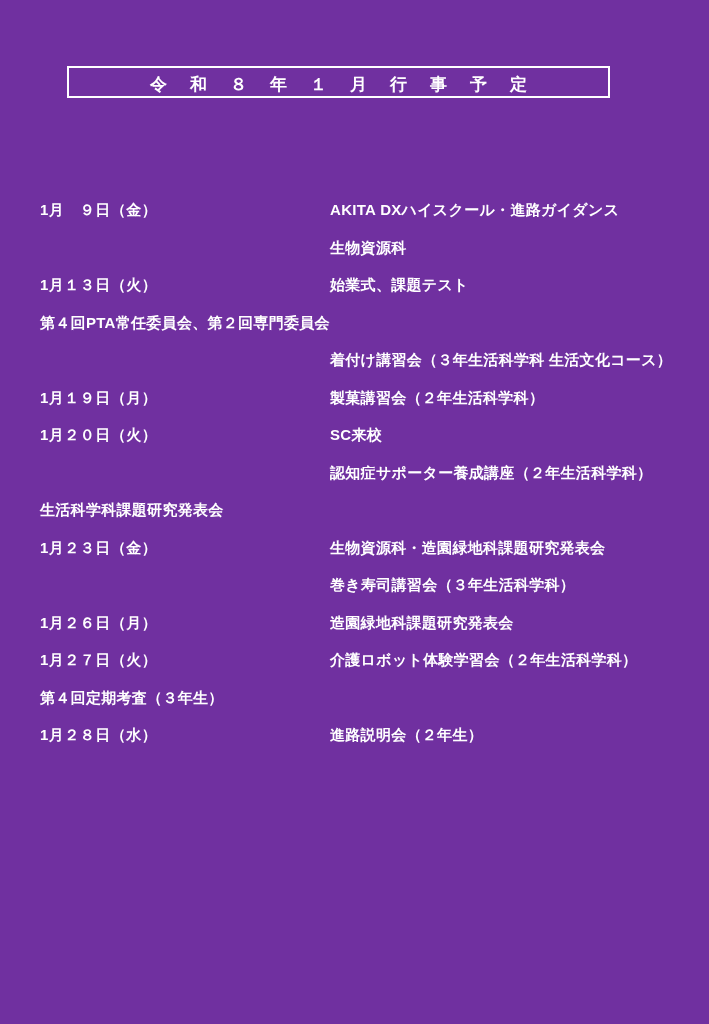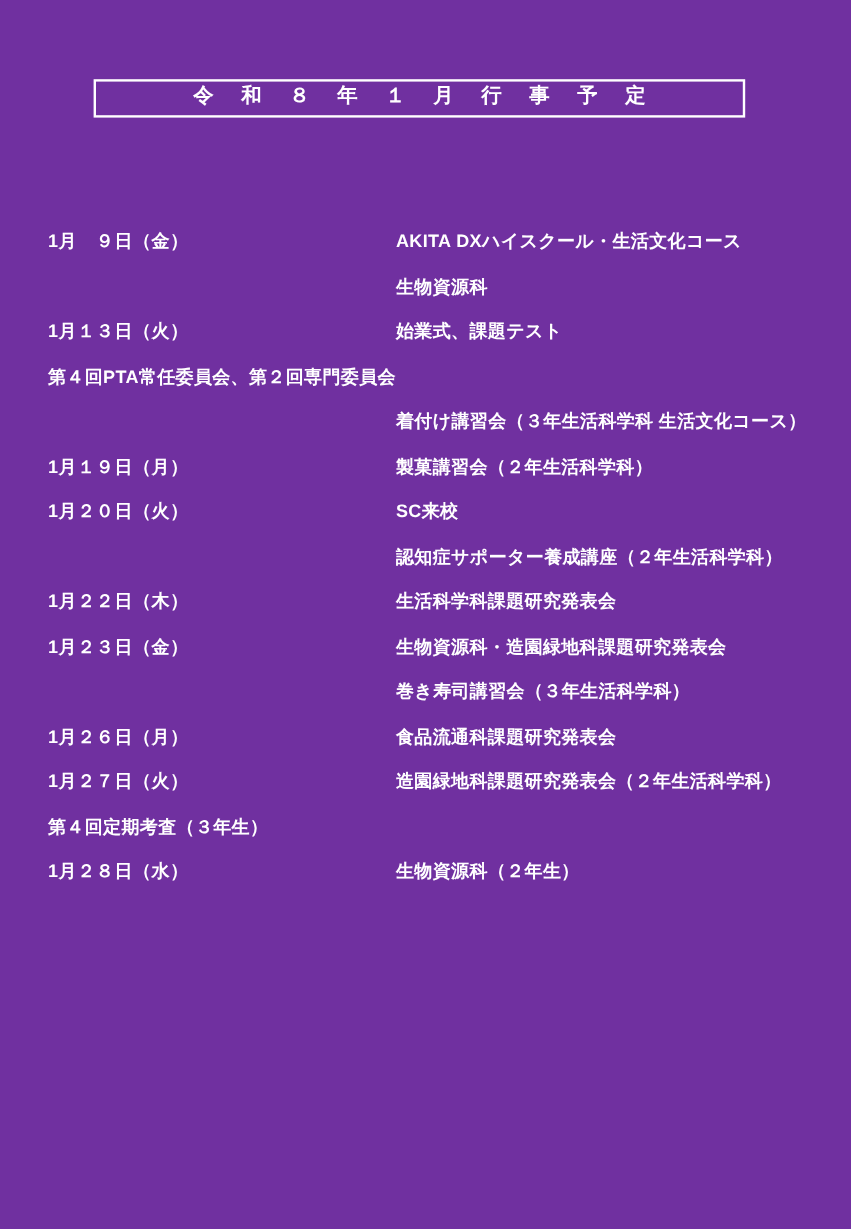--- a/index.html
+++ b/index.html
@@ -15,27 +15,27 @@
     font-family: "Liberation Sans", "DejaVu Sans", sans-serif;
     font-weight: bold;
     color: #FFFFFF;
   }
   .page {
     position: absolute;
     inset: 0;
   }
   .title-box {
     position: absolute;
-    left: 78px;
+    left: 67px;
     top: 66px;
     width: 539px;
     height: 28px;
     border: 2px solid #FFFFFF;
     display: flex;
-    align-items: flex-start;
+    align-items: flex-end;
     justify-content: center;
     font-family: Liberation Serif, serif;
   }
   .title-text {
     margin: 0;
     font-size: 17px;
     font-weight: bold;
     letter-spacing: 23px;
     text-indent: 23px; 
     white-space: nowrap;
@@ -43,20 +43,21 @@
   }
   .schedule {
     position: absolute;
     left: 40px;
     top: 192px;
     width: 645px;
   }
   .row {
     display: flex;
     height: 37.5px;
+    align-items: center;
   }
   .date {
     width: 290px;
     flex: 0 0 290px;
     font-size: 15px;
     letter-spacing: 0.5px;
     white-space: nowrap;
   }
   .event {
     flex: 1;
@@ -71,21 +72,21 @@
 <div class="page">
 
   <div class="title-box">
     <h1 class="title-text">令和８年１月行事予定</h1>
   </div>
 
   <div class="schedule">
 
     <div class="row">
       <span class="date">1月　９日（金）</span>
-      <span class="event">AKITA DXハイスクール・生活文化コース</span>
+      <span class="event">AKITA DXハイスクール・進路ガイダンス</span>
     </div>
     <div class="row">
       <span class="date"></span>
       <span class="event">生物資源科</span>
     </div>
     <div class="row">
       <span class="date">1月１３日（火）</span>
       <span class="event">始業式、課題テスト</span>
     </div>
     <div class="row">
@@ -101,41 +102,40 @@
     </div>
     <div class="row">
       <span class="date">1月２０日（火）</span>
       <span class="event">SC来校</span>
     </div>
     <div class="row">
       <span class="date"></span>
       <span class="event">認知症サポーター養成講座（２年生活科学科）</span>
     </div>
     <div class="row">
-      <span class="date">1月２２日（木）</span>
       <span class="event">生活科学科課題研究発表会</span>
     </div>
     <div class="row">
       <span class="date">1月２３日（金）</span>
       <span class="event">生物資源科・造園緑地科課題研究発表会</span>
     </div>
     <div class="row">
       <span class="date"></span>
       <span class="event">巻き寿司講習会（３年生活科学科）</span>
     </div>
     <div class="row">
       <span class="date">1月２６日（月）</span>
-      <span class="event">食品流通科課題研究発表会</span>
+      <span class="event">造園緑地科課題研究発表会</span>
     </div>
     <div class="row">
       <span class="date">1月２７日（火）</span>
-      <span class="event">造園緑地科課題研究発表会（２年生活科学科）</span>
+      <span class="event">介護ロボット体験学習会（２年生活科学科）</span>
     </div>
     <div class="row">
       <span class="event">第４回定期考査（３年生）</span>
     </div>
     <div class="row">
       <span class="date">1月２８日（水）</span>
-      <span class="event">生物資源科（２年生）</span>
+      <span class="event">進路説明会（２年生）</span>
     </div>
 
   </div>
 </div>
 
 </body></html>

